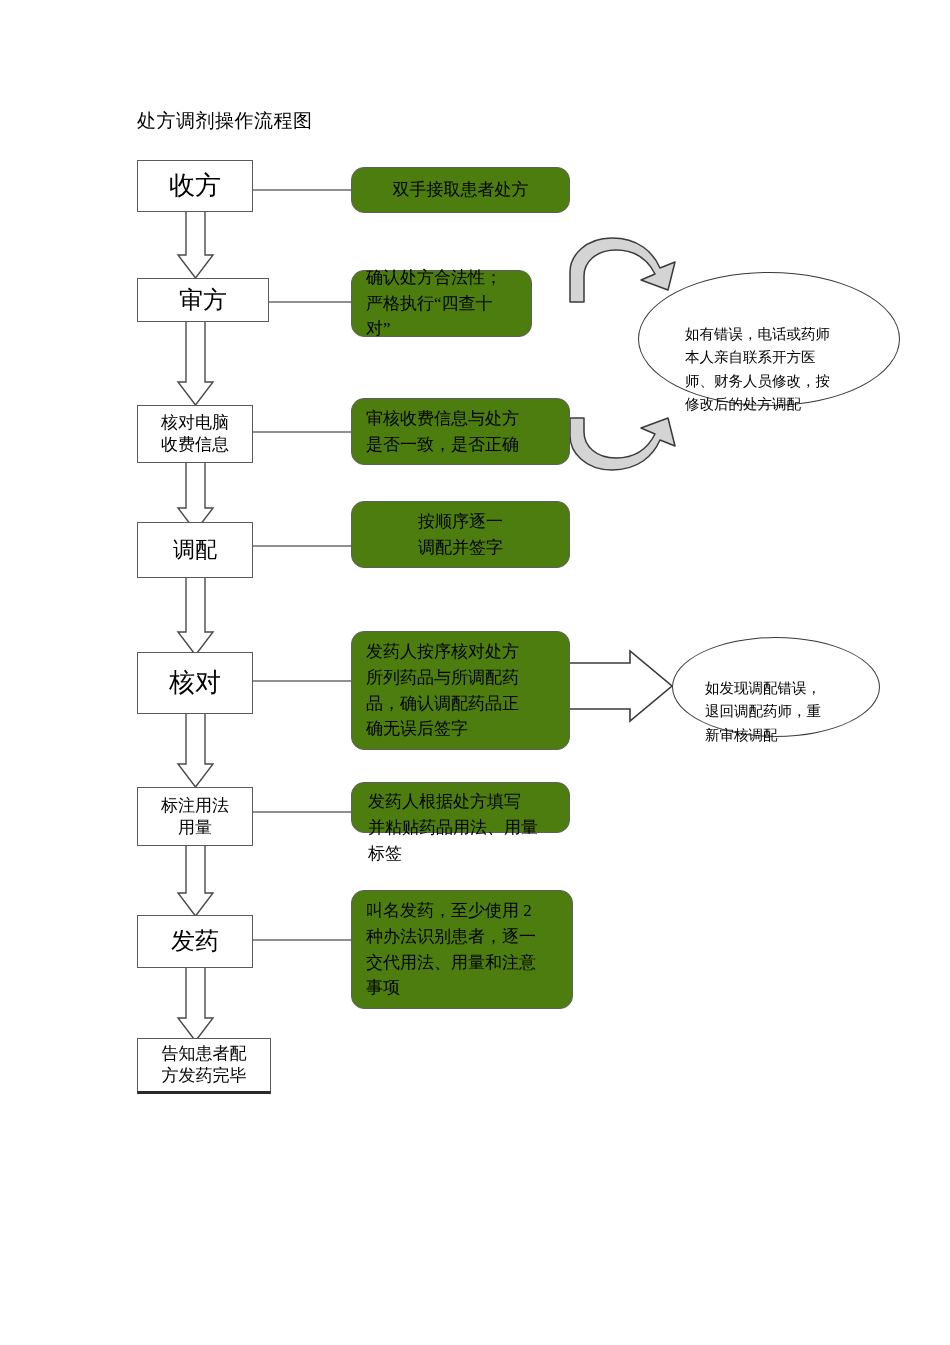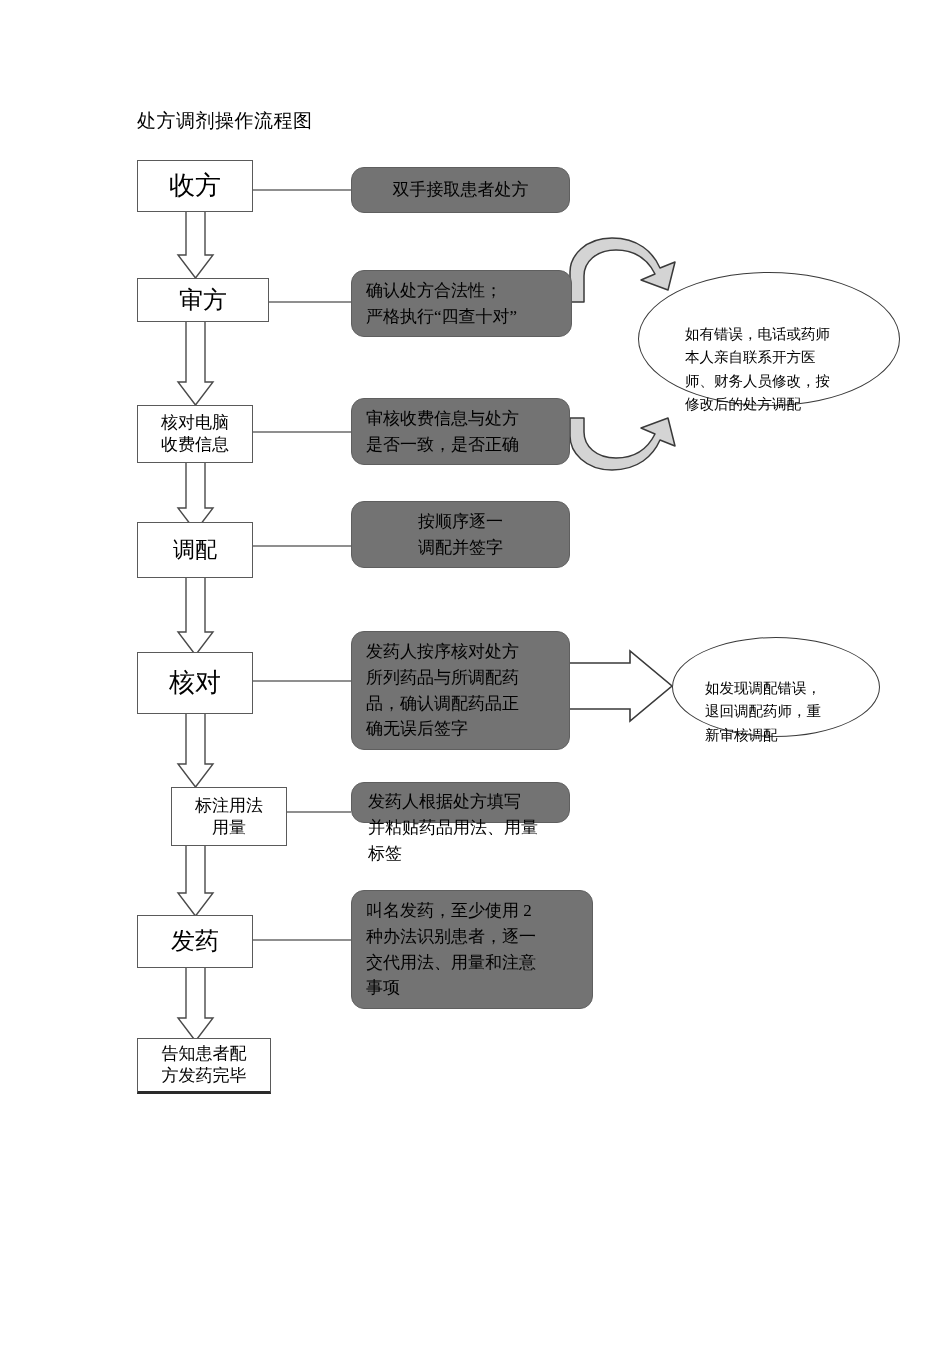--- a/index.html
+++ b/index.html
@@ -47,21 +47,21 @@
     border-bottom: 3.2px solid #2a2a2a;
   }
   .pbox .txt { display: block; padding: 0 4px; }
 
   
   .nbox {
     position: absolute;
     box-sizing: border-box;
     border: 1.2px solid #5f5f5f;
     border-radius: 13px;
-    background: #737373;
+    background: #4d7c0f;
     display: flex;
     align-items: center;
     justify-content: flex-start;
     text-align: left;
     font-size: 17px;
     line-height: 1.52;
     z-index: 5;
     padding: 0 14px;
   }
   .nbox.center { justify-content: center; text-align: center; }
@@ -172,39 +172,39 @@
 </div>
 
 <div class="pbox" style="left:137px; top:522px; width:116px; height:56px; font-size:22px;">
   <span class="txt">调配</span>
 </div>
 
 <div class="pbox" style="left:137px; top:652px; width:116px; height:62px; font-size:26px;">
   <span class="txt">核对</span>
 </div>
 
-<div class="pbox" style="left:137px; top:787px; width:116px; height:59px; font-size:17px;margin-left:34px;">
+<div class="pbox" style="left:137px; top:787px; width:116px; height:59px; font-size:17px;">
   <span class="txt">标注用法
 用量</span>
 </div>
 
 <div class="pbox" style="left:137px; top:915px; width:116px; height:53px; font-size:24px;">
   <span class="txt">发药</span>
 </div>
 
 <div class="pbox last" style="left:137px; top:1038px; width:134px; height:56px; font-size:17px;">
   <span class="txt">告知患者配
 方发药完毕</span>
 </div>
 
 <div class="nbox center" style="left:351px; top:167px; width:219px; height:46px;">
   <span class="ntxt">双手接取患者处方</span>
 </div>
 
-<div class="nbox" style="left:351px; top:270px; width:221px; height:67px;">
+<div class="nbox" style="left:351px; top:270px; width:181px; height:67px;">
   <span class="ntxt">确认处方合法性；
 严格执行“四查十对”</span>
 </div>
 
 <div class="nbox" style="left:351px; top:398px; width:219px; height:67px;">
   <span class="ntxt">审核收费信息与处方
 是否一致，是否正确</span>
 </div>
 
 <div class="nbox center" style="left:351px; top:484px; width:219px; height:67px;margin-top:17px;">
@@ -212,27 +212,27 @@
 调配并签字</span>
 </div>
 
 <div class="nbox" style="left:351px; top:631px; width:219px; height:119px;font-family:Liberation Serif, serif;">
   <span class="ntxt">发药人按序核对处方
 所列药品与所调配药
 品，确认调配药品正
 确无误后签字</span>
 </div>
 
-<div class="nbox overflow" style="left:351px; top:782px; width:219px; height:41px;padding-left:16px;">
+<div class="nbox overflow" style="left:351px; top:782px; width:219px; height:51px;padding-left:16px;">
   <span class="ntxt">发药人根据处方填写
 并粘贴药品用法、用量
 标签</span>
 </div>
 
-<div class="nbox" style="left:351px; top:890px; width:242px; height:119px;">
+<div class="nbox" style="left:351px; top:890px; width:222px; height:119px;">
   <span class="ntxt">叫名发药，至少使用 2
 种办法识别患者，逐一
 交代用法、用量和注意
 事项</span>
 </div>
 
 <div class="ell" style="left:638px; top:272px; width:262px; height:134px;">
   <span class="etxt" style="left:46px; top:22px; width:200px;margin-top:28px;">如有错误，电话或药师
 本人亲自联系开方医
 师、财务人员修改，按

